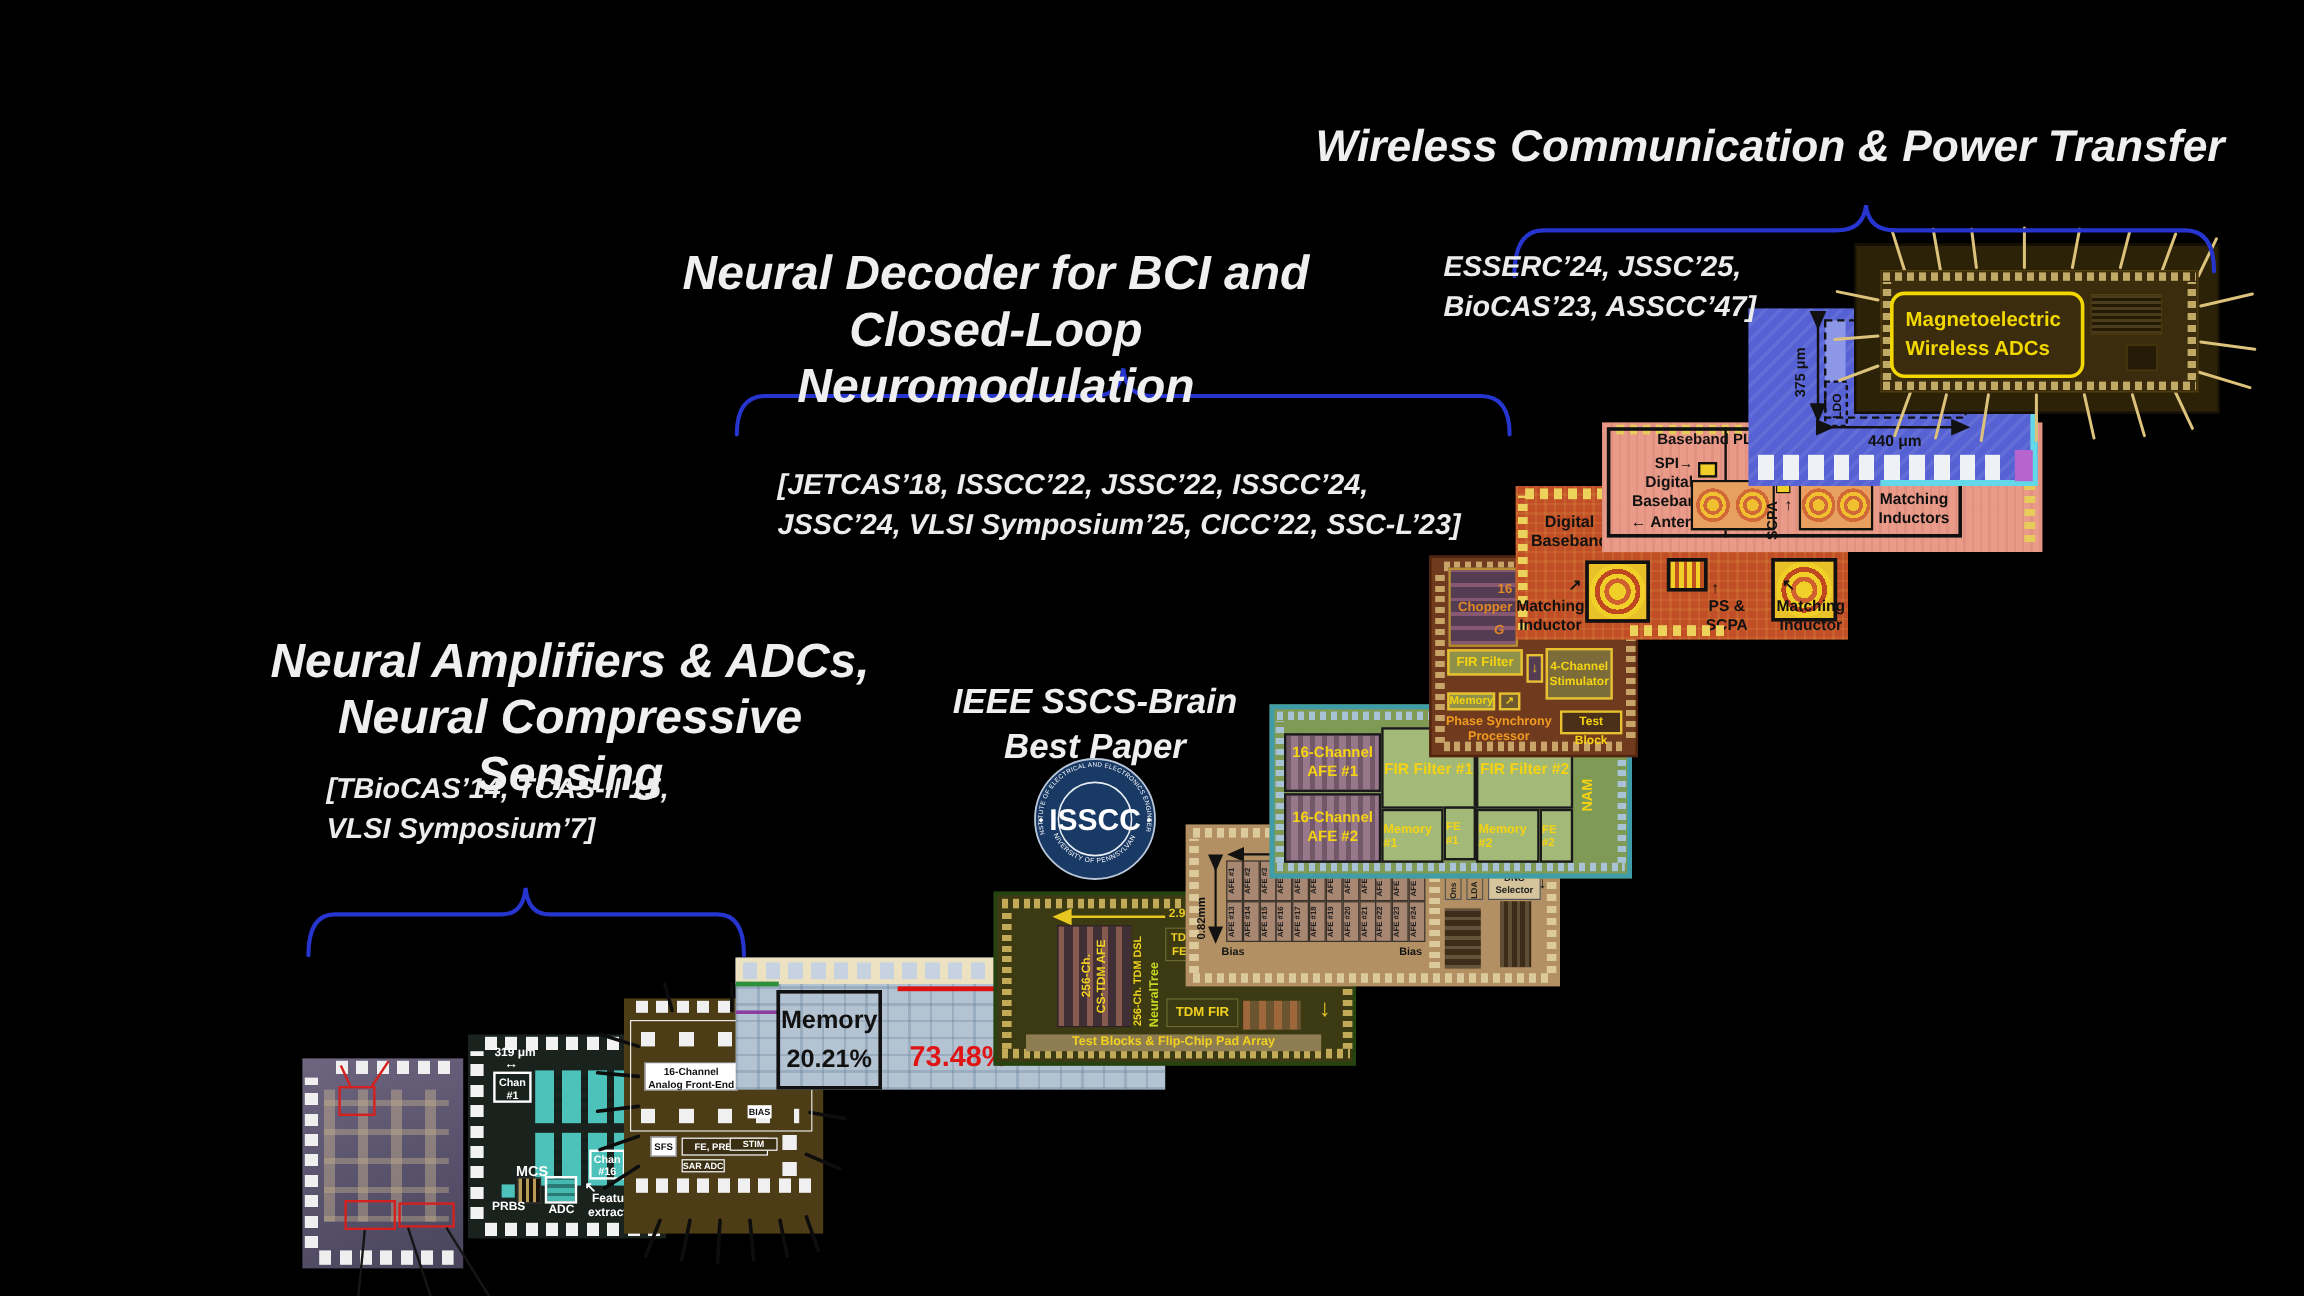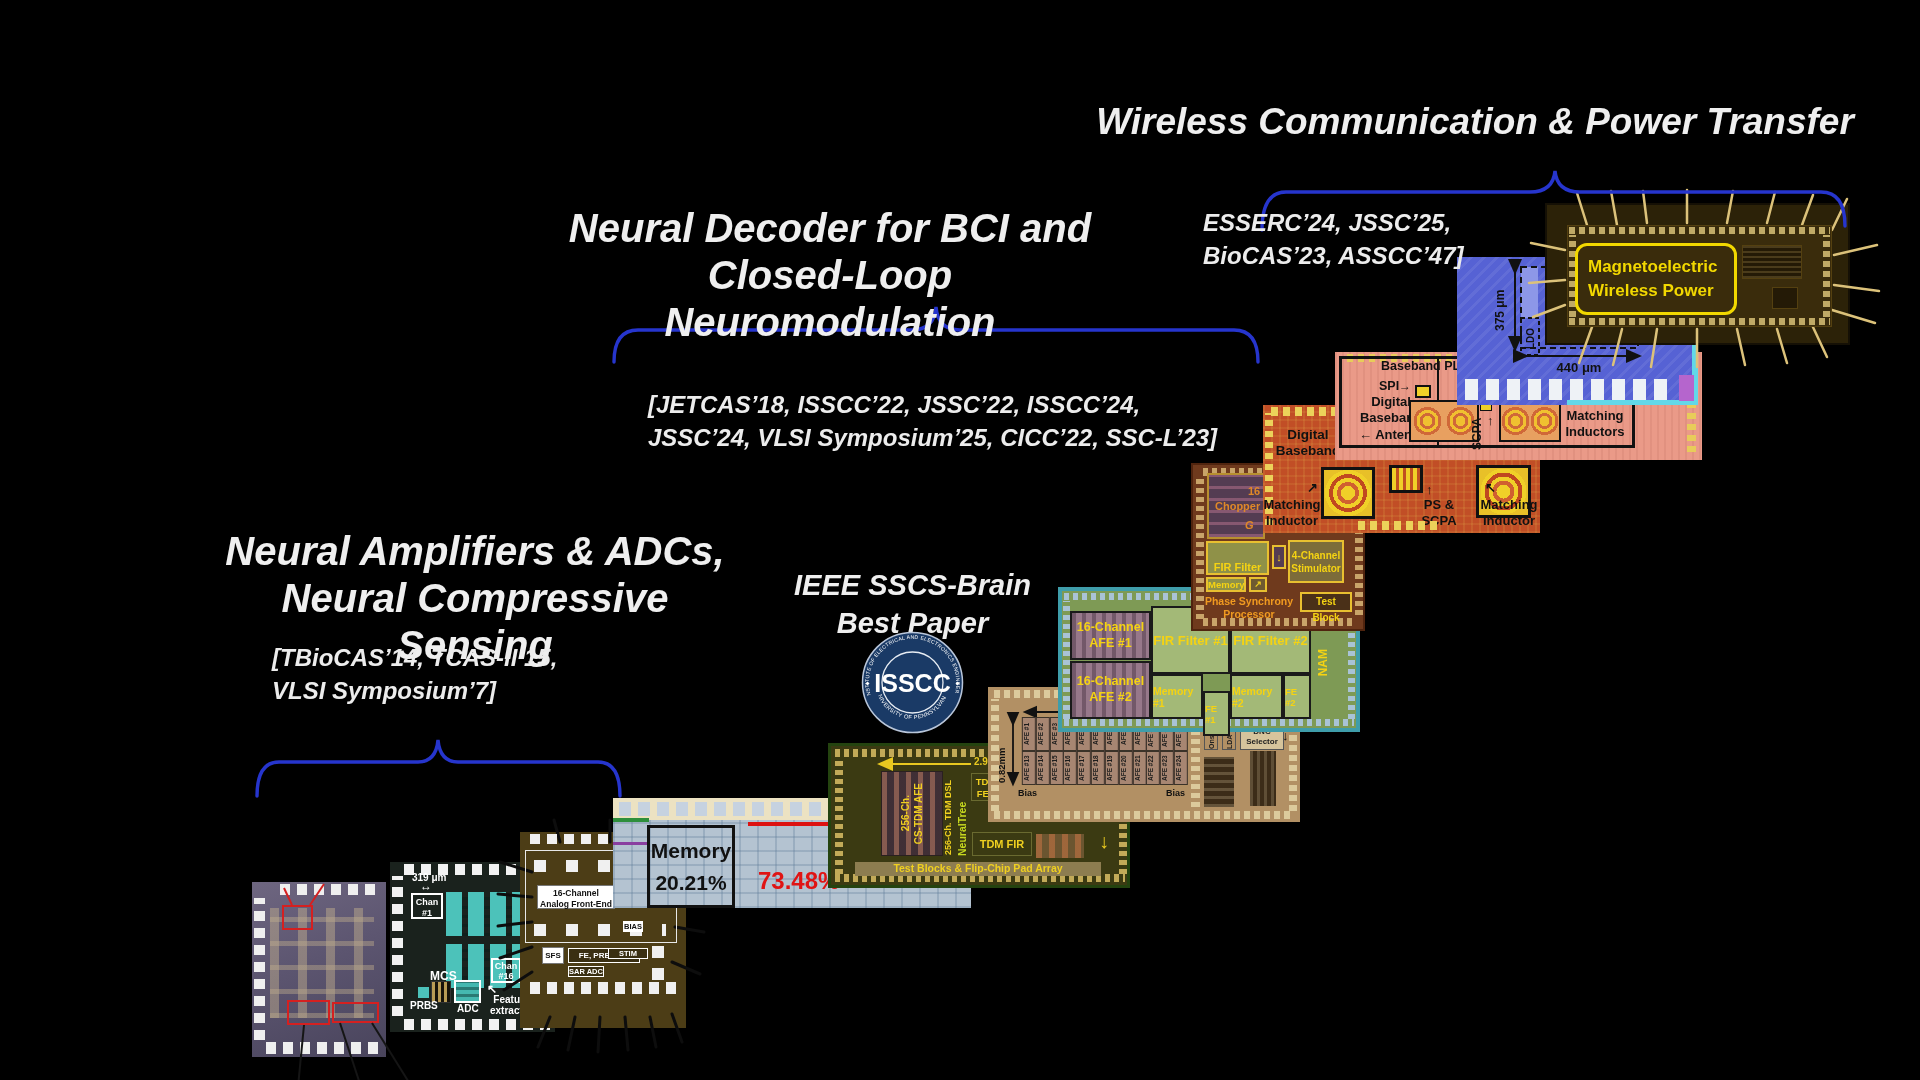--- a/index.html
+++ b/index.html
@@ -255,21 +255,21 @@
     </div>
     <div class="abs" style="left:89px;top:15px;width:79px;height:68px;background:#a3b977;border:2px solid #1a1a1a;display:flex;justify-content:center;align-items:center;color:#f5d312;font-weight:bold;font-size:13px">
       <span>FIR Filter #1</span>
     </div>
     <div class="abs" style="left:168px;top:15px;width:81px;height:68px;background:#a3b977;border:2px solid #1a1a1a;display:flex;justify-content:center;align-items:center;color:#f5d312;font-weight:bold;font-size:13px">
       <span>FIR Filter #2</span>
     </div>
     <div class="abs" style="left:89px;top:83px;width:52px;height:45px;background:#a3b977;border:2px solid #1a1a1a;display:flex;justify-content:center;align-items:center;color:#f5d312;font-weight:bold;font-size:10.5px">
       <span>Memory #1</span>
     </div>
-    <div class="abs" style="left:141px;top:100px;width:27px;height:45px;background:#a3b977;border:2px solid #1a1a1a;display:flex;justify-content:center;align-items:center;color:#f5d312;font-weight:bold;font-size:9.5px">
+    <div class="abs" style="left:141px;top:81px;width:27px;height:45px;background:#a3b977;border:2px solid #1a1a1a;display:flex;justify-content:center;align-items:center;color:#f5d312;font-weight:bold;font-size:9.5px">
       <span>FE #1</span>
     </div>
     <div class="abs" style="left:168px;top:83px;width:53px;height:45px;background:#a3b977;border:2px solid #1a1a1a;display:flex;justify-content:center;align-items:center;color:#f5d312;font-weight:bold;font-size:10.5px">
       <span>Memory #2</span>
     </div>
     <div class="abs" style="left:221px;top:83px;width:28px;height:45px;background:#a3b977;border:2px solid #1a1a1a;display:flex;justify-content:center;align-items:center;color:#f5d312;font-weight:bold;font-size:9.5px">
       <span>FE #2</span>
     </div>
     <div class="abs" style="left:249px;top:15px;width:24px;height:113px;display:flex;justify-content:center;align-items:center">
       <span class="vt" style="color:#f5d312;font-weight:bold;font-size:12px">NAM</span>
@@ -279,21 +279,21 @@
   <div class="chip" style="left:1191px;top:463px;width:174px;height:168px;z-index:8;background:#6f3a1d;border:2px solid #50240e">
     <div class="abs padsh" style="--pad:#c9a469;left:10px;top:3px;width:150px;height:8px;background:repeating-linear-gradient(90deg,#c9a469 0 5px,transparent 5px 9px)"></div>
     <div class="abs padsh" style="--pad:#c9a469;left:10px;top:153px;width:150px;height:8px;background:repeating-linear-gradient(90deg,#c9a469 0 5px,transparent 5px 9px)"></div>
     <div class="abs padsv" style="--pad:#c9a469;left:3px;top:10px;width:8px;height:144px;background:repeating-linear-gradient(0deg,#c9a469 0 5px,transparent 5px 9px)"></div>
     <div class="abs padsv" style="--pad:#c9a469;left:162px;top:10px;width:8px;height:140px;background:repeating-linear-gradient(0deg,#c9a469 0 5px,transparent 5px 9px)"></div>
     <div class="abs" style="left:14px;top:8px;width:58px;height:66px;background:#543c52;border:2px solid #b8902f;
          background-image:repeating-linear-gradient(0deg,rgba(230,140,170,.35) 0 3px,transparent 3px 12px)"></div>
     <div class="lbl" style="left:55px;top:21px;color:#e08828;font-size:11px">16</div>
     <div class="lbl" style="left:22px;top:36px;color:#e08828;font-size:11px">Chopper</div>
     <div class="lbl" style="left:52px;top:55px;color:#e08828;font-size:11px;font-style:italic">G</div>
-    <div class="abs" style="left:13px;top:76px;width:63px;height:34px;background:#8f9148;border:2px solid #e8c030;display:flex;justify-content:center;align-items:flex-end;color:#f5d312;font-weight:bold;font-size:11px">
+    <div class="abs" style="left:13px;top:76px;width:63px;height:22px;background:#8f9148;border:2px solid #e8c030;display:flex;justify-content:center;align-items:center;color:#f5d312;font-weight:bold;font-size:11px">
       <span>FIR Filter</span>
     </div>
     <div class="abs" style="left:79px;top:80px;width:14px;height:24px;background:#543c52;border:2px solid #e8c030;color:#f0d020;font-weight:bold;font-size:11px;text-align:center;line-height:20px">
       <span>↓</span>
     </div>
     <div class="abs" style="left:95px;top:75px;width:56px;height:43px;background:#7c6c3a;border:2px solid #e8c030;display:flex;flex-direction:column;justify-content:center;align-items:center;color:#f5d312;font-weight:bold;font-size:10px;line-height:1.3">
       <div>4-Channel</div>
       <div>Stimulator</div>
     </div>
     <div class="abs" style="left:13px;top:112px;width:40px;height:15px;background:#8f9148;border:2px solid #e8c030;color:#f5d312;font-weight:bold;font-size:9.5px;text-align:center;line-height:11px">
@@ -427,21 +427,21 @@
     </svg>
     <div class="abs" style="left:20px;top:20px;width:265px;height:102px;background:#3a2c0c;border:1px solid #544010"></div>
     <div class="abs padsh" style="--pad:#c0aa66;left:22px;top:22px;width:261px;height:7px;background:repeating-linear-gradient(90deg,#c0aa66 0 6px,transparent 6px 10px)"></div>
     <div class="abs padsh" style="--pad:#c0aa66;left:22px;top:113px;width:261px;height:7px;background:repeating-linear-gradient(90deg,#c0aa66 0 6px,transparent 6px 10px)"></div>
     <div class="abs padsv" style="--pad:#c0aa66;left:22px;top:30px;width:7px;height:82px;background:repeating-linear-gradient(0deg,#c0aa66 0 6px,transparent 6px 10px)"></div>
     <div class="abs padsv" style="--pad:#c0aa66;left:276px;top:30px;width:7px;height:82px;background:repeating-linear-gradient(0deg,#c0aa66 0 6px,transparent 6px 10px)"></div>
     <div class="abs" style="left:195px;top:40px;width:60px;height:34px;background:#241a06;border:1px solid #544010;background-image:repeating-linear-gradient(0deg,rgba(190,160,90,.25) 0 2px,transparent 2px 5px)"></div>
     <div class="abs" style="left:225px;top:82px;width:26px;height:22px;background:#241a06;border:1px solid #544010"></div>
     <div class="abs" style="left:28px;top:38px;width:162px;height:72px;border:3px solid #f2d800;border-radius:12px;display:flex;flex-direction:column;justify-content:center;padding-left:10px;color:#f2d800;font-weight:bold;font-size:17px;line-height:1.4">
       <div>Magnetoelectric</div>
-      <div>Wireless Power</div>
+      <div>Wireless ADCs</div>
     </div>
   </div>
 
   <div class="abs title" style="left:1090px;top:100px;width:770px;font-size:37px;z-index:20">
     <span>Wireless Communication &amp; Power Transfer</span>
   </div>
   <div class="abs cite" style="left:1203px;top:206px;z-index:20">
     <div>ESSERC’24, JSSC’25,</div>
     <div>BioCAS’23, ASSCC’47]</div>
   </div>

